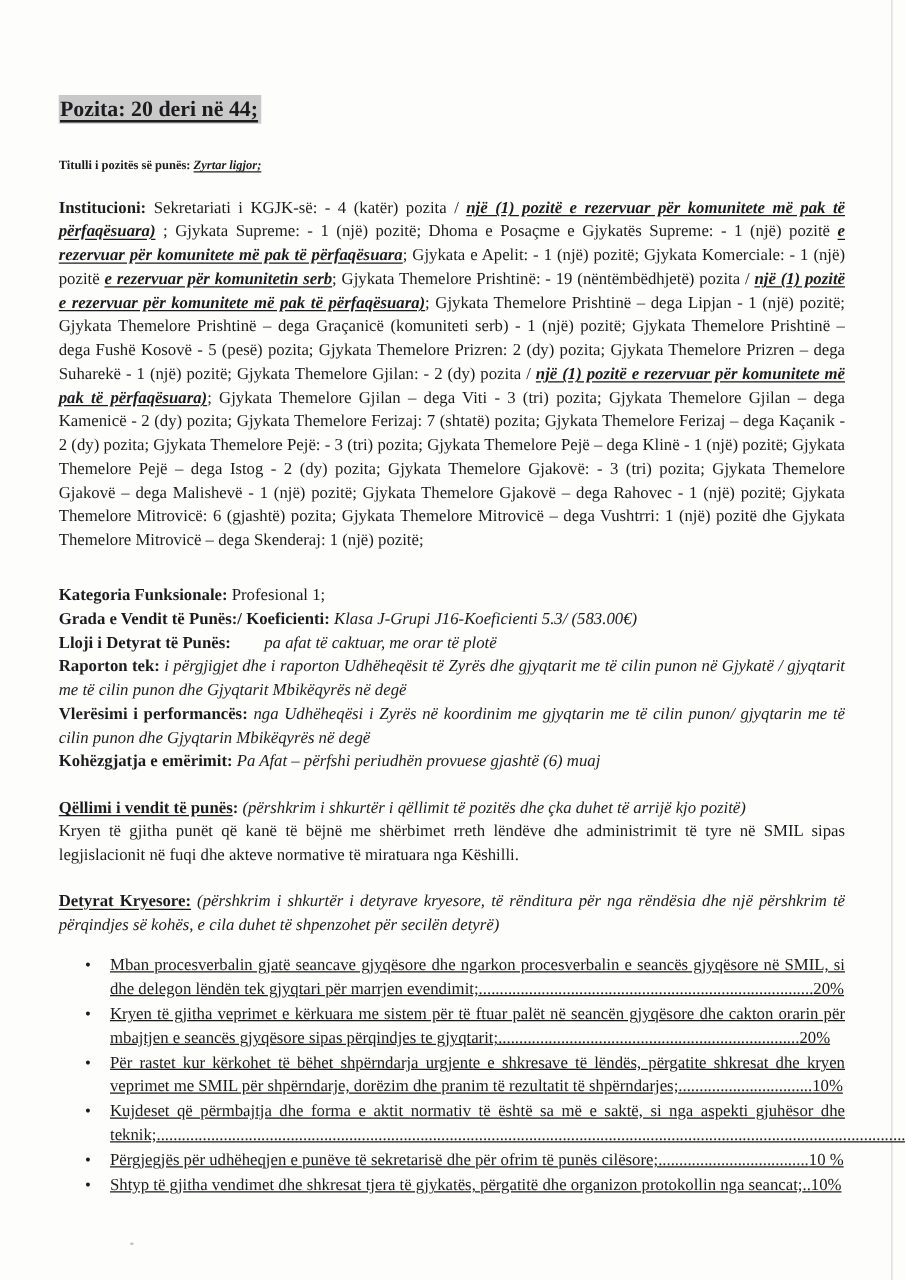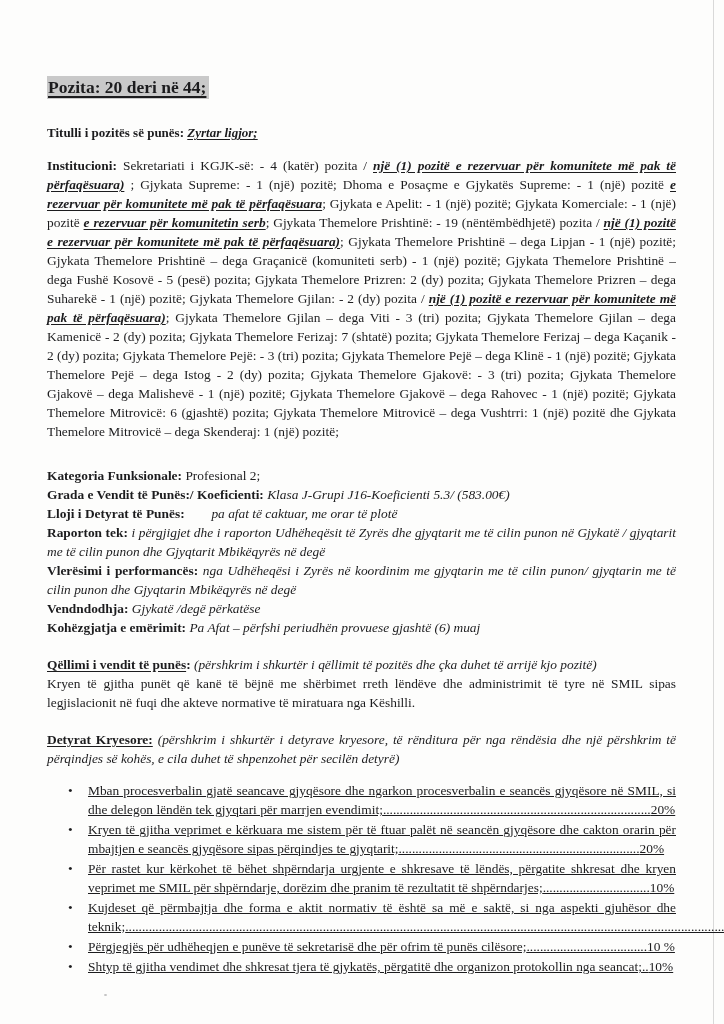--- a/index.html
+++ b/index.html
@@ -46,21 +46,21 @@
   }
   .title .hl {
     background: var(--c-highlight, #c9c9c9);
     text-decoration: underline;
     text-decoration-thickness: 2px;
     text-underline-offset: 3px;
     padding: 1px 3px 2px 1px;
   }
 
   .subtitle {
-    font-size: 13px;
+    font-size: 10px;
     line-height: 19px;
     margin: 0 0 14px 0;
   }
 
   .para {
     margin: 0 0 25px 0;
     text-align: justify;
   }
   .m0 { margin: 0; }
 
@@ -97,26 +97,25 @@
   <div class="scan-line"></div>
   <div class="speck"></div>
 
   <h1 class="title"><span class="hl">Pozita: 20 deri në 44;</span></h1>
 
   <p class="subtitle"><span class="b">Titulli i pozitës së punës: </span><span class="b i u">Zyrtar ligjor;</span></p>
 
   <p class="para"><span class="b">Institucioni:</span><span class=""> Sekretariati i KGJK-së: - 4 (katër) pozita / </span><span class="b i u">një (1) pozitë e rezervuar për komunitete më pak të përfaqësuara)</span><span class=""> ; Gjykata Supreme: - 1 (një) pozitë; Dhoma e Posaçme e Gjykatës Supreme: - 1 (një) pozitë </span><span class="b i u">e rezervuar për komunitete më pak të përfaqësuara</span><span class="">; Gjykata e Apelit: - 1 (një) pozitë; Gjykata Komerciale: - 1 (një) pozitë </span><span class="b i u">e rezervuar për komunitetin serb</span><span class="">; Gjykata Themelore Prishtinë: - 19 (nëntëmbëdhjetë) pozita / </span><span class="b i u">një (1) pozitë e rezervuar për komunitete më pak të përfaqësuara)</span><span class="">; Gjykata Themelore Prishtinë – dega Lipjan - 1 (një) pozitë; Gjykata Themelore Prishtinë – dega Graçanicë (komuniteti serb) - 1 (një) pozitë; Gjykata Themelore Prishtinë – dega Fushë Kosovë - 5 (pesë) pozita; Gjykata Themelore Prizren: 2 (dy) pozita; Gjykata Themelore Prizren – dega Suharekë - 1 (një) pozitë; Gjykata Themelore Gjilan: - 2 (dy) pozita / </span><span class="b i u">një (1) pozitë e rezervuar për komunitete më pak të përfaqësuara)</span><span class="">; Gjykata Themelore Gjilan – dega Viti - 3 (tri) pozita; Gjykata Themelore Gjilan – dega Kamenicë - 2 (dy) pozita; Gjykata Themelore Ferizaj: 7 (shtatë) pozita; Gjykata Themelore Ferizaj – dega Kaçanik - 2 (dy) pozita; Gjykata Themelore Pejë: - 3 (tri) pozita; Gjykata Themelore Pejë – dega Klinë - 1 (një) pozitë; Gjykata Themelore Pejë – dega Istog - 2 (dy) pozita; Gjykata Themelore Gjakovë: - 3 (tri) pozita; Gjykata Themelore Gjakovë – dega Malishevë - 1 (një) pozitë; Gjykata Themelore Gjakovë – dega Rahovec - 1 (një) pozitë; Gjykata Themelore Mitrovicë: 6 (gjashtë) pozita; Gjykata Themelore Mitrovicë – dega Vushtrri: 1 (një) pozitë dhe Gjykata Themelore Mitrovicë – dega Skenderaj: 1 (një) pozitë;</span></p>
 
   <div>
-      <p class="detail"><span class="b">Kategoria Funksionale: </span><span class="">Profesional 2;</span></p>
+      <p class="detail"><span class="b">Kategoria Funksionale: </span><span class="">Profesional 1;</span></p>
       <p class="detail"><span class="b">Grada e Vendit të Punës:/ Koeficienti: </span><span class="i">Klasa J-Grupi J16-Koeficienti 5.3/ (583.00€)</span></p>
       <p class="detail"><span class="b">Lloji i Detyrat të Punës: </span><span class="i">&nbsp;&nbsp;&nbsp;&nbsp;&nbsp;&nbsp; pa afat të caktuar, me orar të plotë</span></p>
       <p class="detail"><span class="b">Raporton tek: </span><span class="i">i përgjigjet dhe i raporton Udhëheqësit të Zyrës dhe gjyqtarit me të cilin punon në Gjykatë / gjyqtarit me të cilin punon dhe Gjyqtarit Mbikëqyrës në degë</span></p>
       <p class="detail"><span class="b">Vlerësimi i performancës: </span><span class="i">nga Udhëheqësi i Zyrës në koordinim me gjyqtarin me të cilin punon/ gjyqtarin me të cilin punon dhe Gjyqtarin Mbikëqyrës në degë</span></p>
-      <p class="detail"><span class="b">Vendndodhja: </span><span class="i">Gjykatë /degë përkatëse</span></p>
       <p class="detail"><span class="b">Kohëzgjatja e emërimit: </span><span class="i">Pa Afat – përfshi periudhën provuese gjashtë (6) muaj</span></p>
     </div>
 
   <div class="sect">
     <p class="sect-head"><span class="b u">Qëllimi i vendit të punës</span><span class="b">: </span><span class="i">(përshkrim i shkurtër i qëllimit të pozitës dhe çka duhet të arrijë kjo pozitë)</span></p>
     <p class="para m0">Kryen të gjitha punët që kanë të bëjnë me shërbimet rreth lëndëve dhe administrimit të tyre në SMIL sipas legjislacionit në fuqi dhe akteve normative të miratuara nga Këshilli.</p>
   </div>
 
   <div class="sect">
     <p class="sect-head"><span class="b u">Detyrat Kryesore:</span><span class="i"> (përshkrim i shkurtër i detyrave kryesore, të rënditura për nga rëndësia dhe një përshkrim të përqindjes së kohës, e cila duhet të shpenzohet për secilën detyrë)</span></p>

